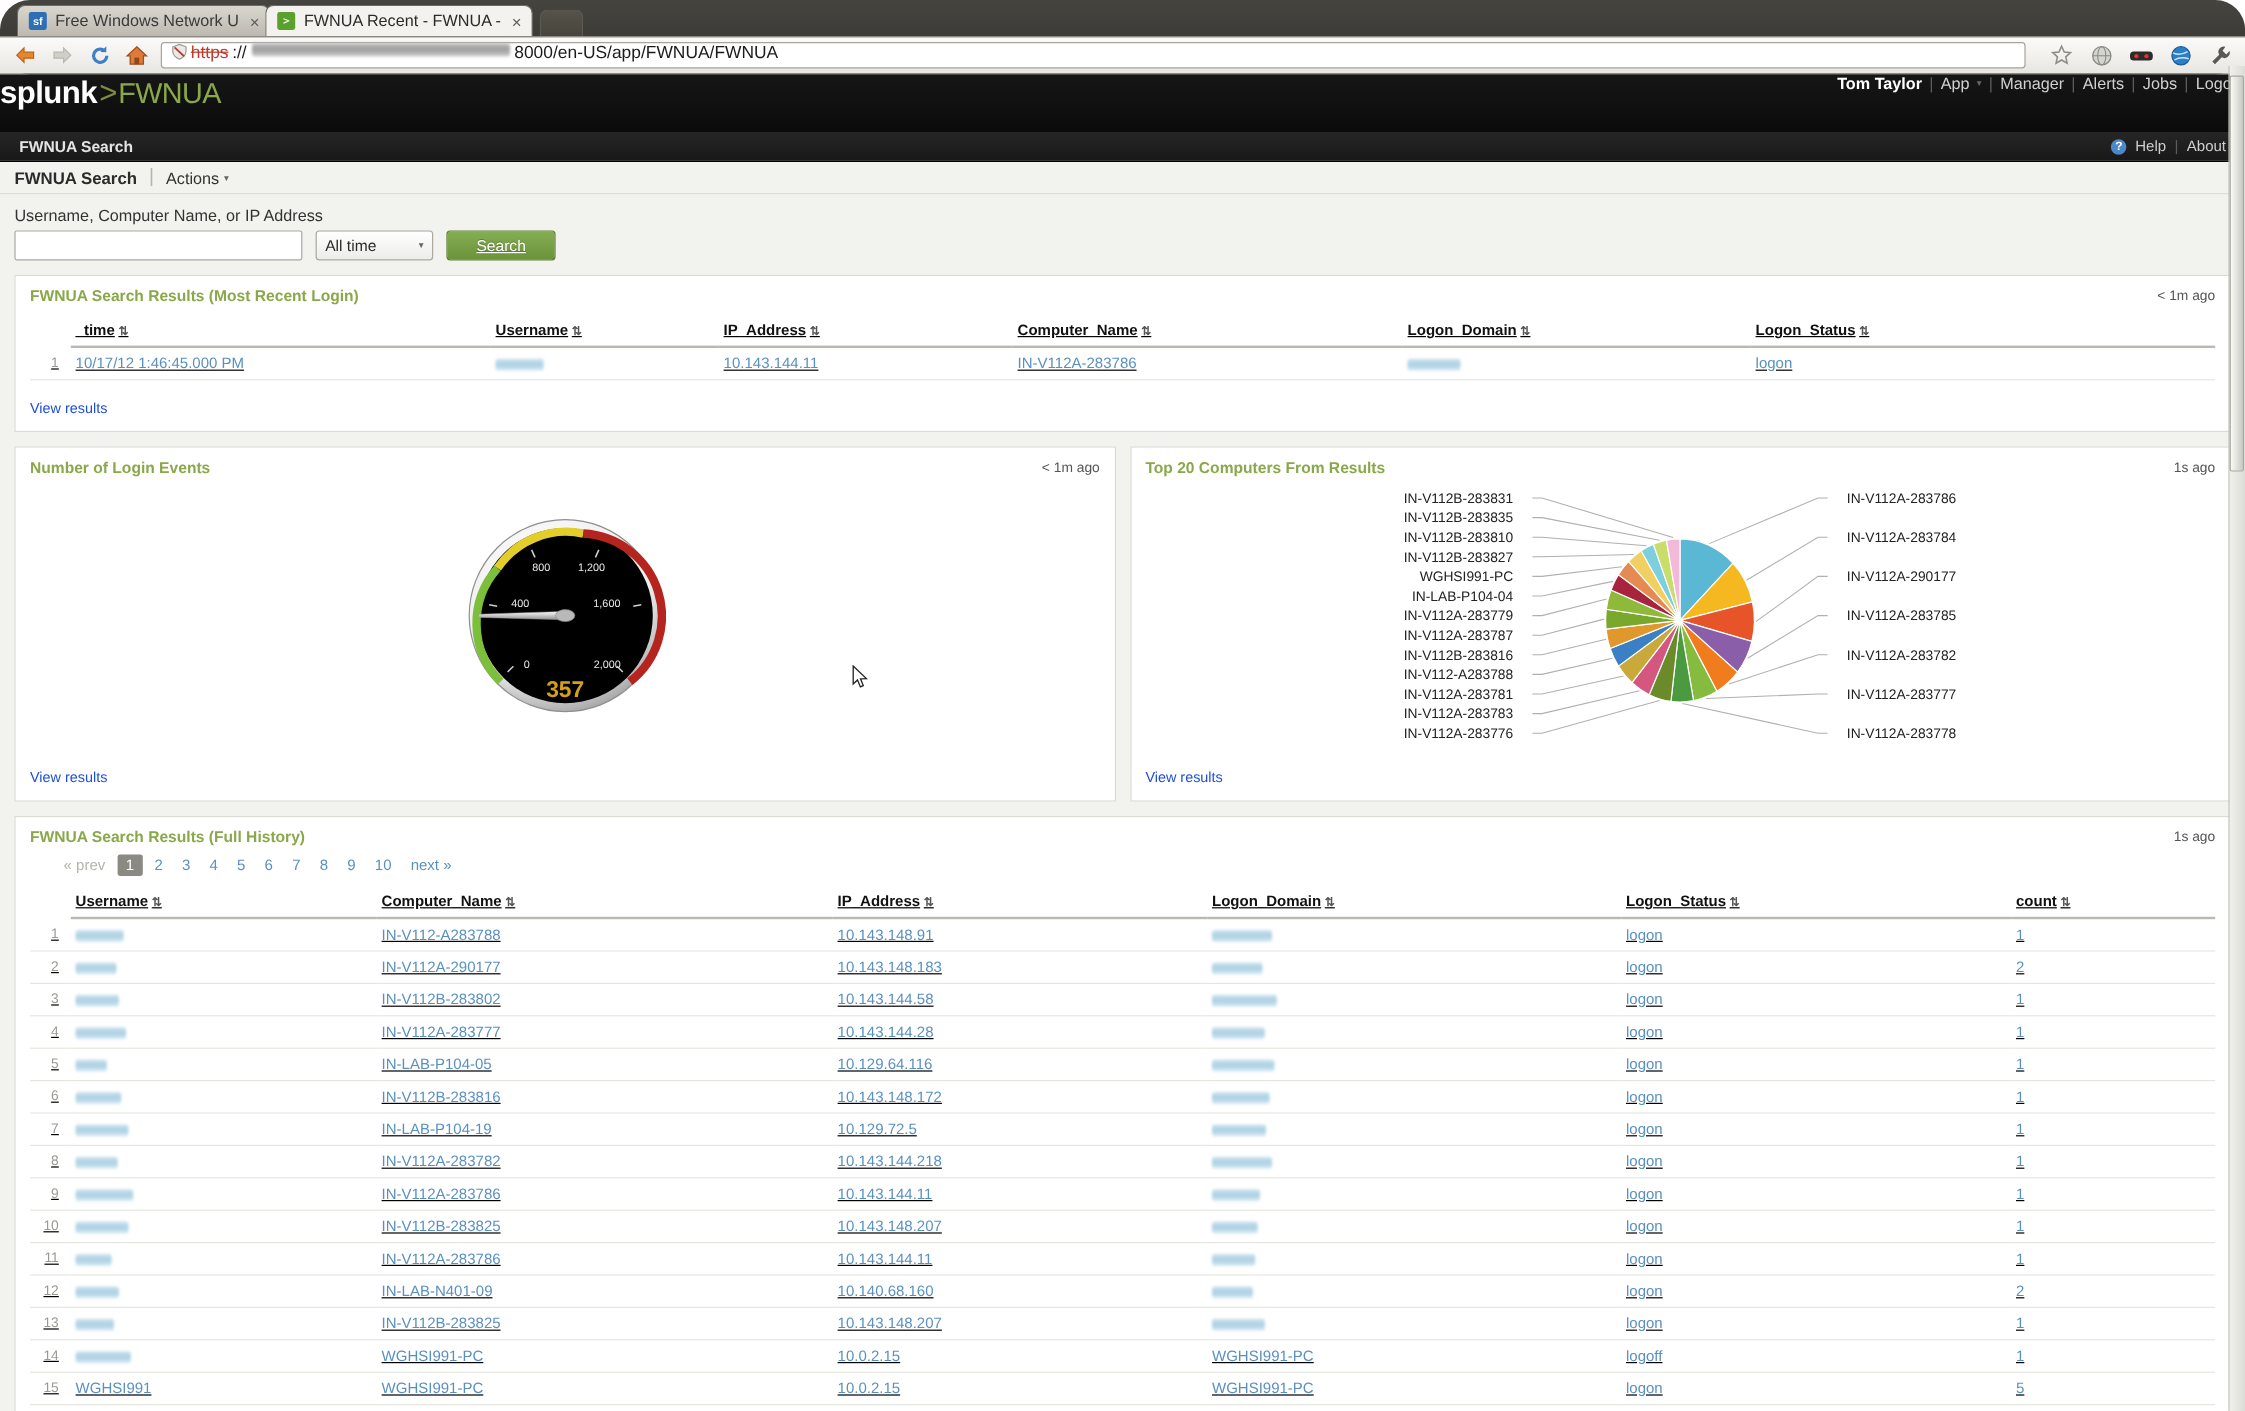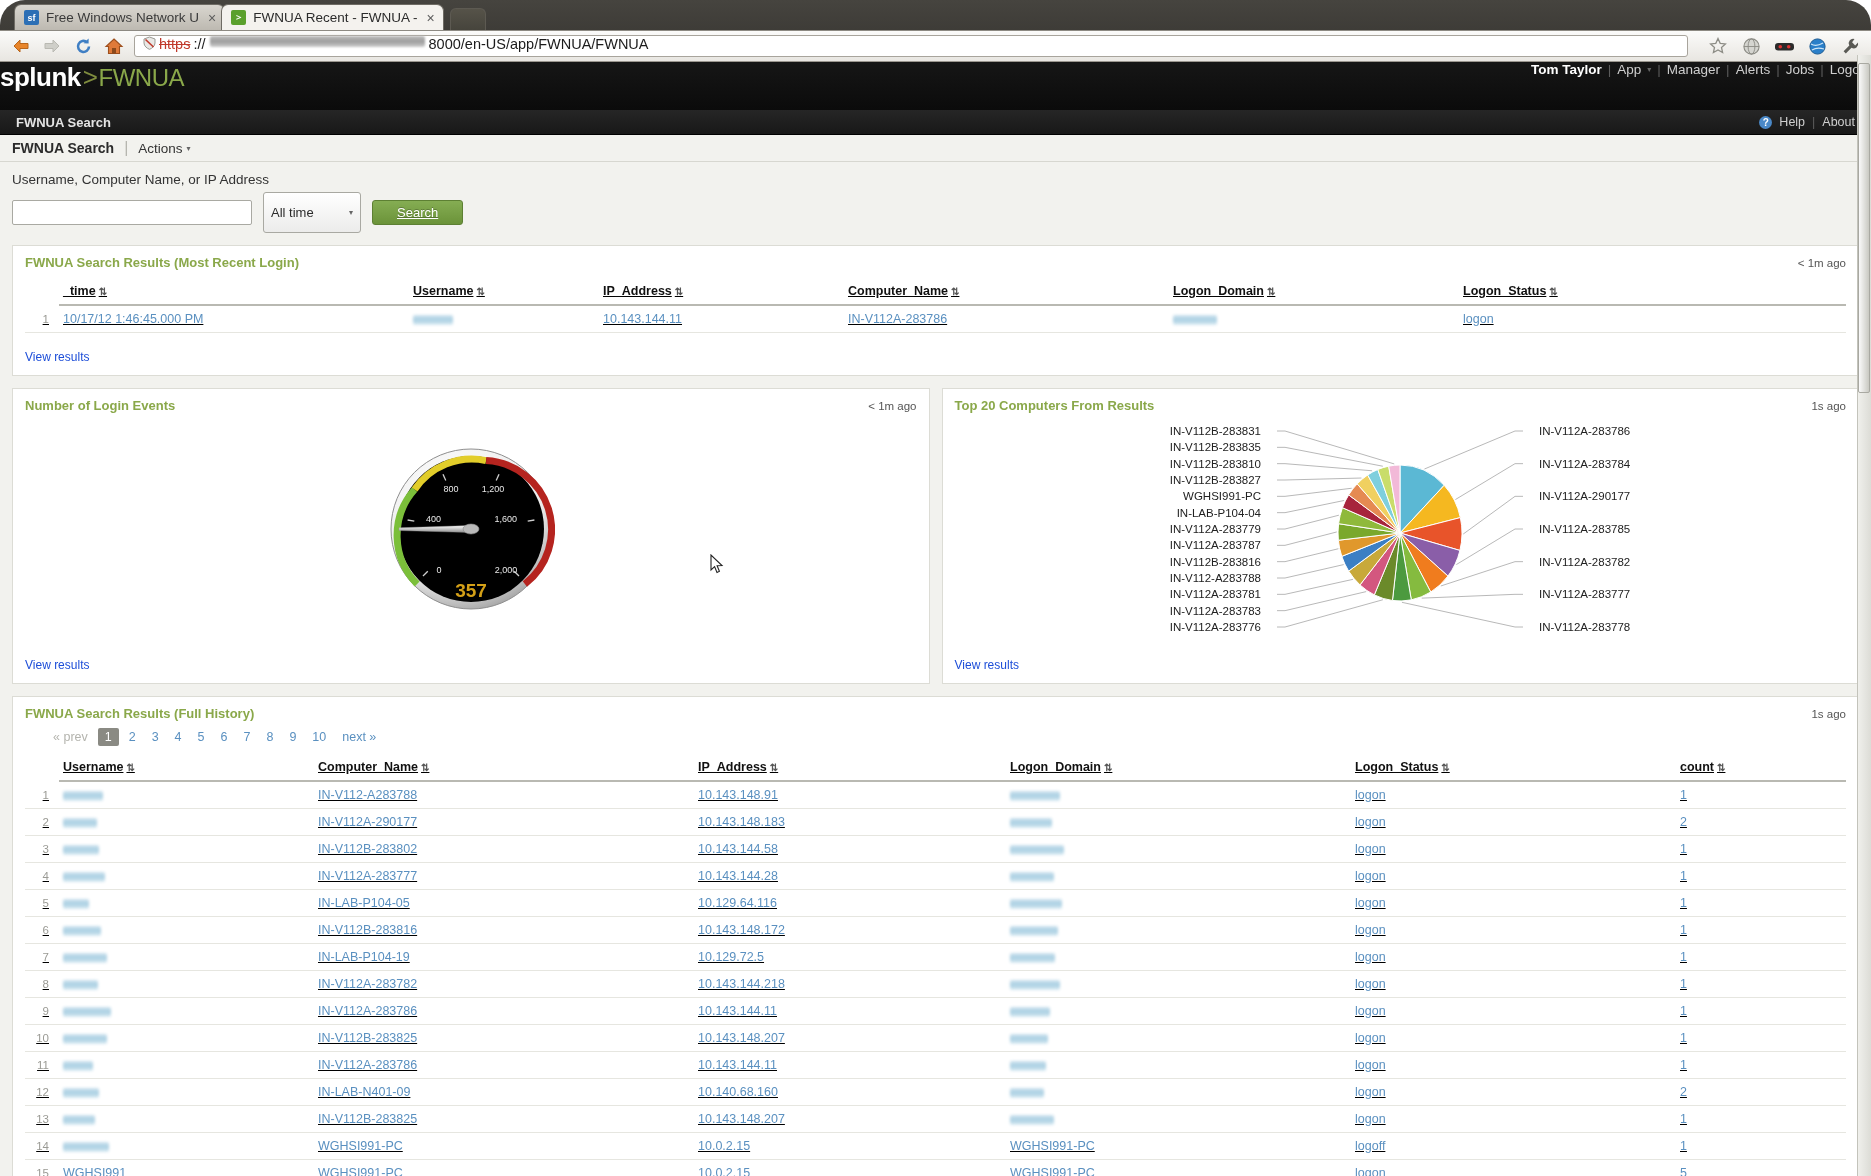--- a/index.html
+++ b/index.html
@@ -68,21 +68,21 @@
   .app-titlebar .ttl { font-size:14px; font-weight:bold; color:#2b2b2b; }
   .app-titlebar .vbar { color:#b5b5ae; }
   .app-titlebar .actions { font-size:13.5px; color:#333; display:flex; align-items:center; gap:4px;}
   .caret { font-size:8px; color:#666; }
 
   .searchrow-wrap { padding:10px 12px 12px 12px; background:#f2f2ee; }
   .searchrow-label { font-size:13.5px; color:#333; margin-bottom:5px; }
   .searchrow { display:flex; align-items:center; gap:11px; }
   .search-input { width:240px; height:25px; border:1px solid #a9a9a2; background:#fff;
     border-radius:2px; font-size:13px; padding:0 6px; font-family:inherit; }
-  .time-select { width:98px; height:41px; border:1px solid #a9a9a2; border-radius:3px;
+  .time-select { width:98px; height:25px; border:1px solid #a9a9a2; border-radius:3px;
     background:linear-gradient(180deg,#fff,#ececeb); display:flex; align-items:center;
     padding:0 7px; font-size:13px; color:#2b2b2b; }
   .time-select .caret { margin-left:auto; }
   .search-btn { height:25px; padding:0 24px; border:1px solid #5d8033; border-radius:3px;
     background:linear-gradient(180deg,#85ad53,#6b9339); color:#fff; font-size:13px;
     display:flex; align-items:center; justify-content:center; font-family:inherit;
     text-shadow:0 -1px 0 rgba(0,0,0,.25);text-decoration:underline; }
 
   
   .panel { background:#fff; border:1px solid #dcdcd5; margin:0 12px 12px 12px; }

